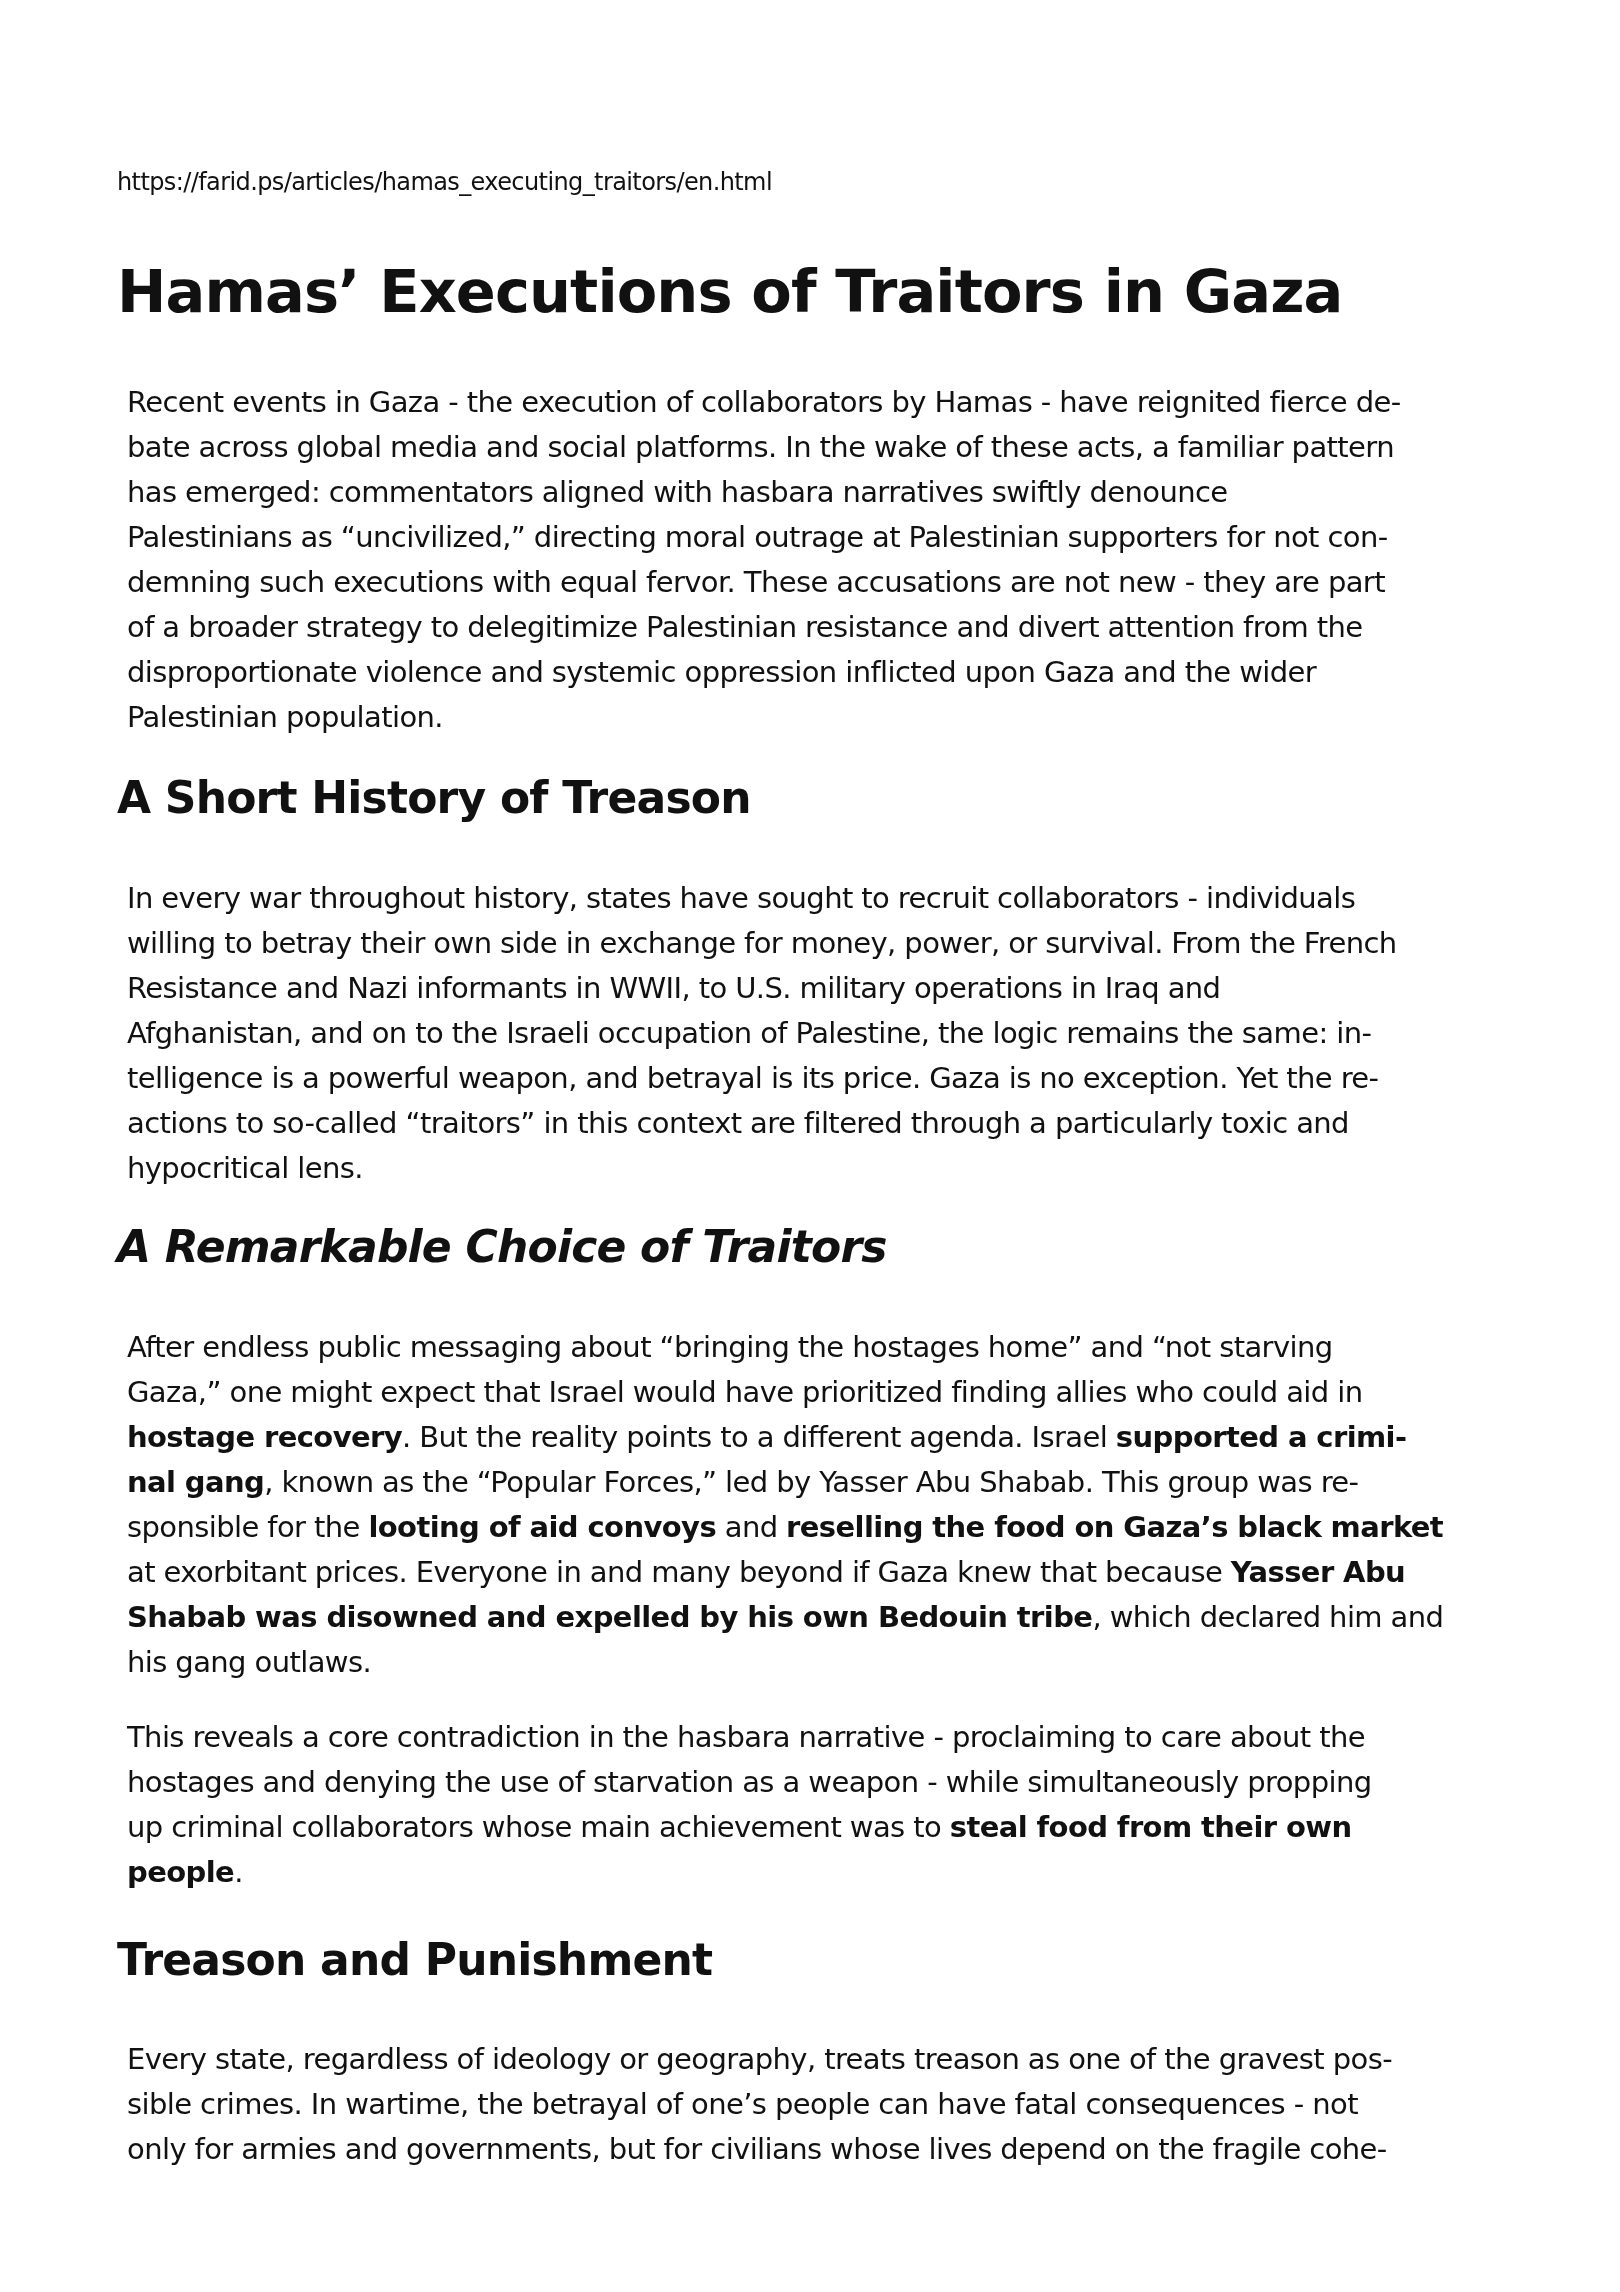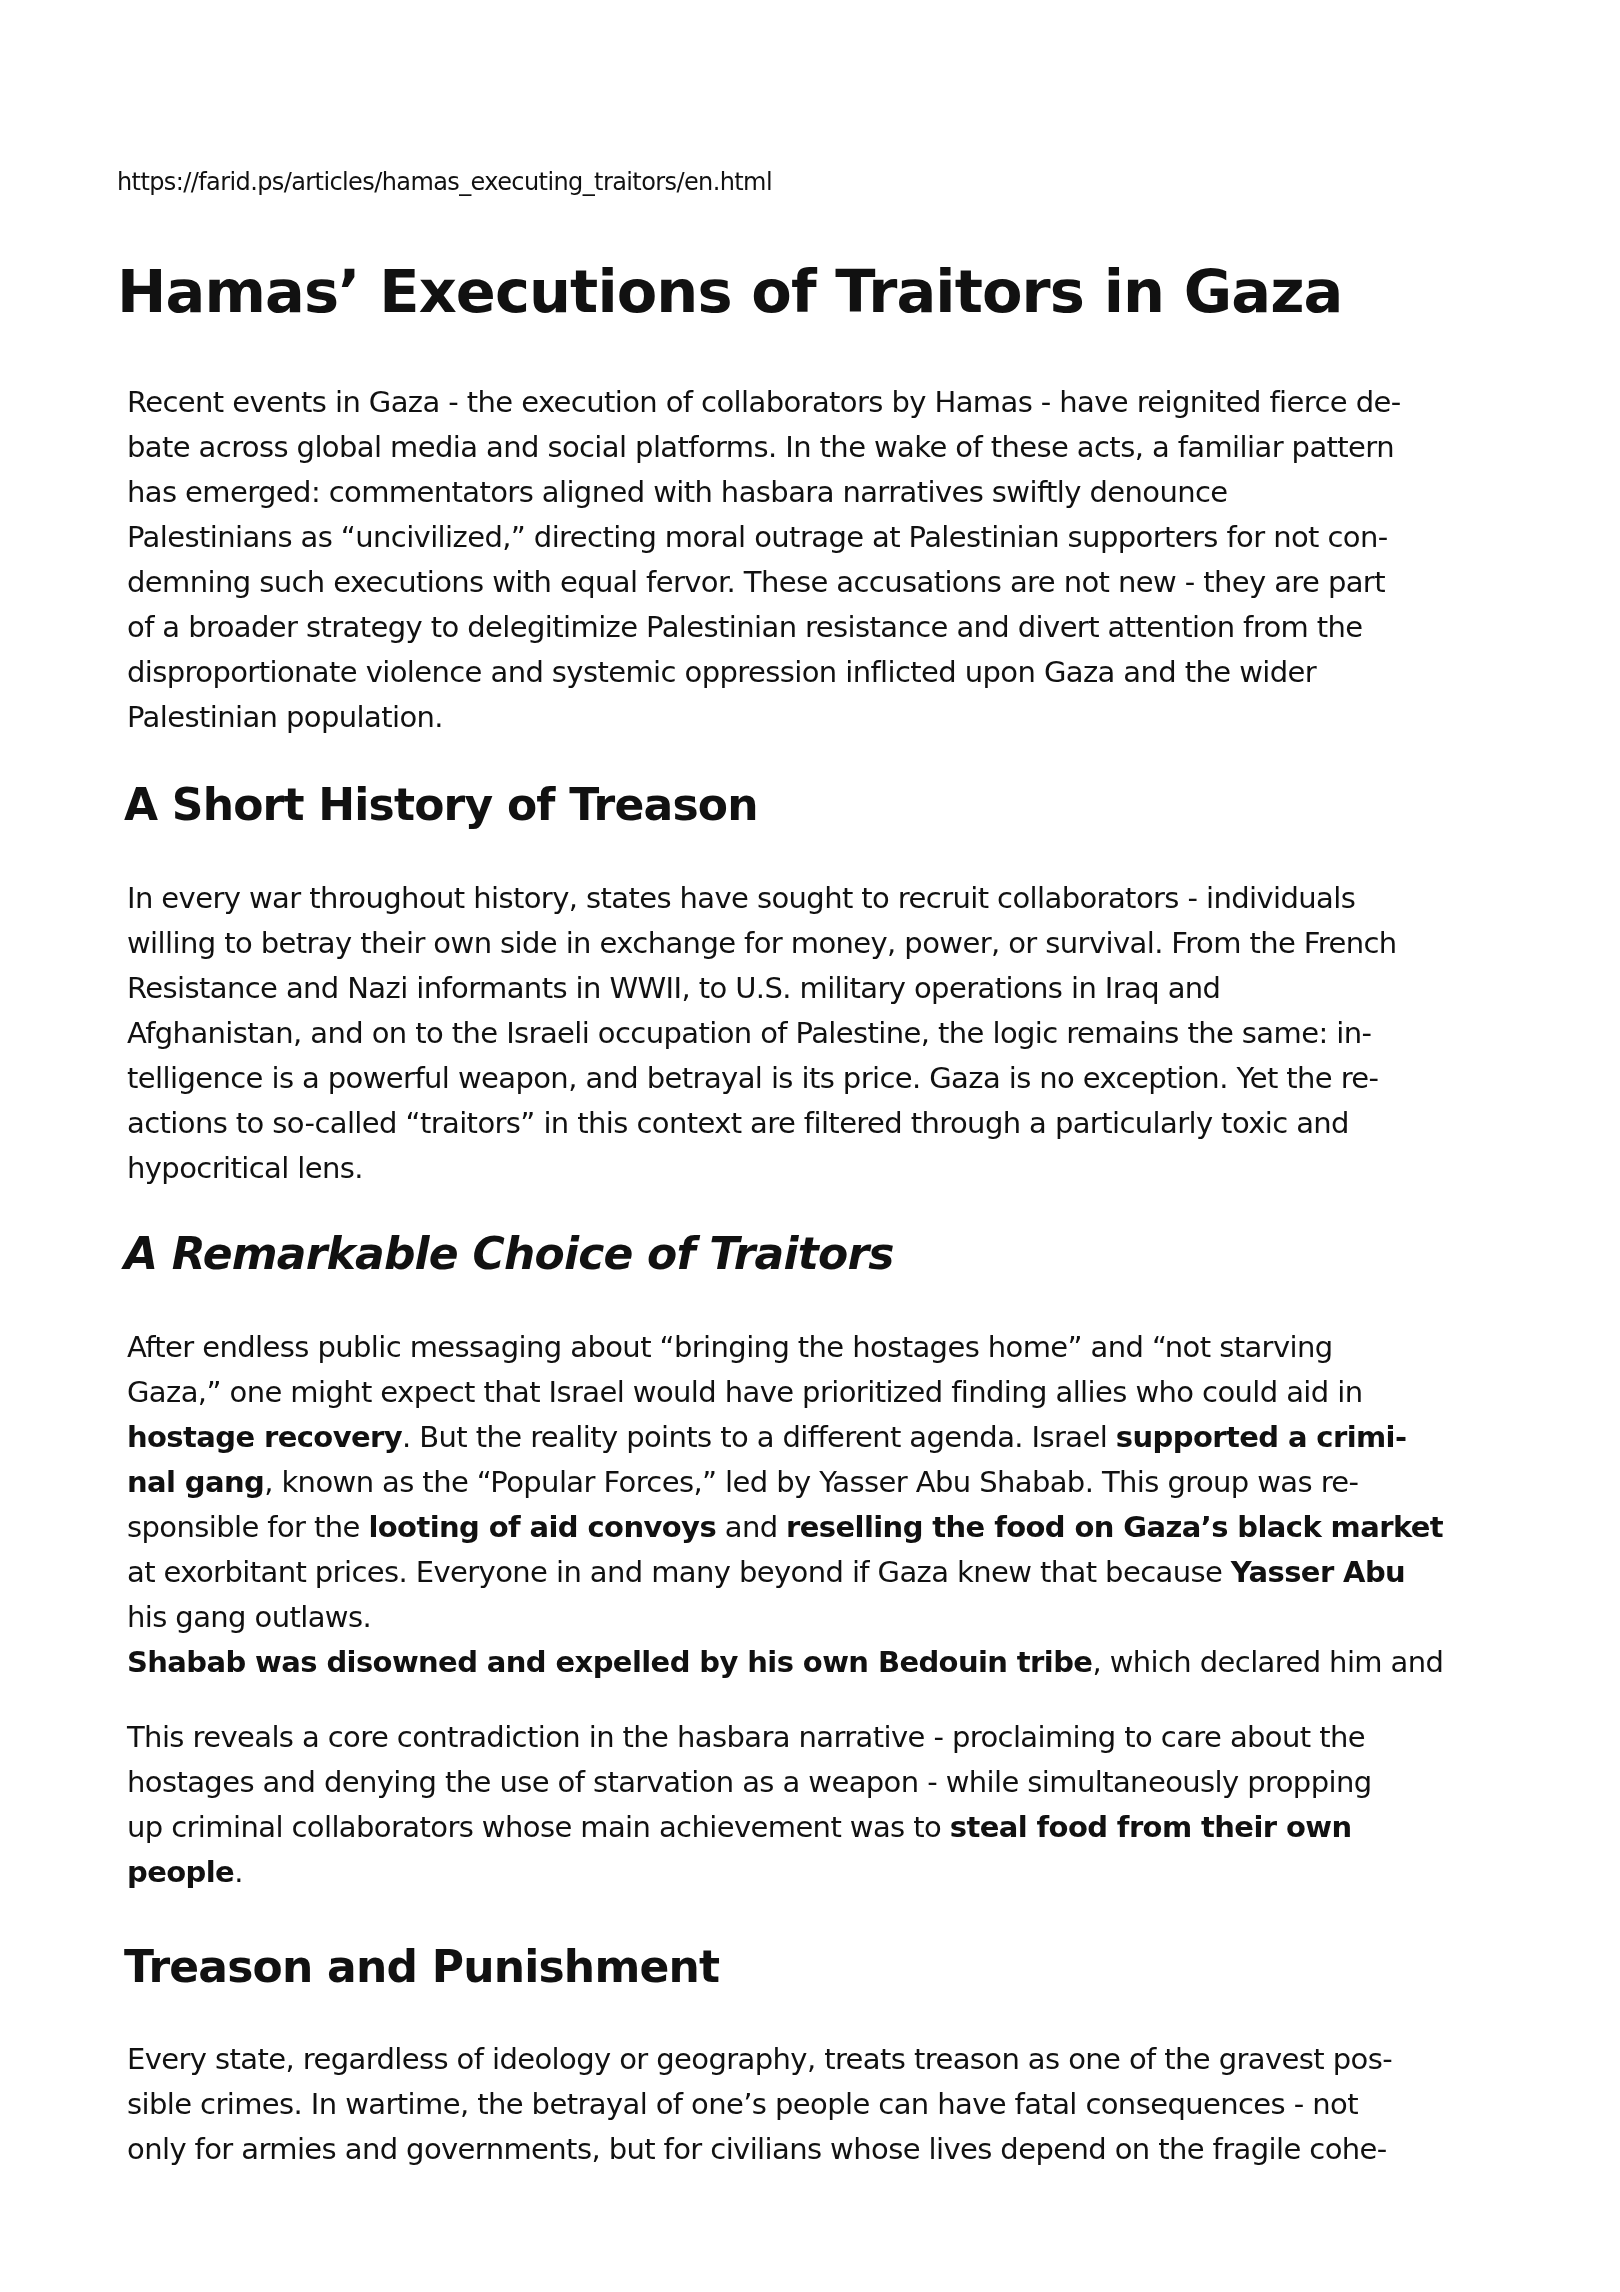--- a/index.html
+++ b/index.html
@@ -37,21 +37,21 @@
       margin: 0;
       font-size: 59px;
       line-height: 78px;
       font-weight: bold;
       letter-spacing: -0.9px;
       white-space: nowrap;
     }
     h2 {
       position: absolute;
       left: 0;
-      margin: 7px;
+      margin: 0;
       font-size: 44px;
       line-height: 59px;
       font-weight: bold;
       letter-spacing: -0.8px;
       white-space: nowrap;
     }
     .para {
       position: absolute;
       left: 0;
       width: 1397px;
@@ -97,22 +97,22 @@
     </div>
 
   <h2 id="h-1" style="top:1217px;font-style:italic;">A Remarkable Choice of Traitors</h2>
   <div class="para" id="s1p0" style="top:1315px;">
       <span class="line"><span>After endless public messaging about “bringing the hostages home” and “not starving</span></span>
       <span class="line"><span>Gaza,” one might expect that Israel would have prioritized finding allies who could aid in</span></span>
       <span class="line"><b>hostage recovery</b><span>. But the reality points to a different agenda. Israel </span><b>supported a crimi-</b></span>
       <span class="line"><b>nal gang</b><span>, known as the “Popular Forces,” led by Yasser Abu Shabab. This group was re-</span></span>
       <span class="line"><span>sponsible for the </span><b>looting of aid convoys</b><span> and </span><b>reselling the food on Gaza’s black market</b></span>
       <span class="line"><span>at exorbitant prices. Everyone in and many beyond if Gaza knew that because </span><b>Yasser Abu</b></span>
+      <span class="line"><b>Shabab was disowned and expelled by his own Bedouin tribe</b><span>, which declared him and</span></span>
       <span class="line"><span>his gang outlaws.</span></span>
-      <span class="line"><b>Shabab was disowned and expelled by his own Bedouin tribe</b><span>, which declared him and</span></span>
     </div>
   <div class="para" id="s1p1" style="top:1705px;">
       <span class="line"><span>This reveals a core contradiction in the hasbara narrative - proclaiming to care about the</span></span>
       <span class="line"><span>hostages and denying the use of starvation as a weapon - while simultaneously propping</span></span>
       <span class="line"><span>up criminal collaborators whose main achievement was to </span><b>steal food from their own</b></span>
       <span class="line"><b>people</b><span>.</span></span>
     </div>
 
   <h2 id="h-2" style="top:1930px;">Treason and Punishment</h2>
   <div class="para" id="s2p0" style="top:2027px;">

